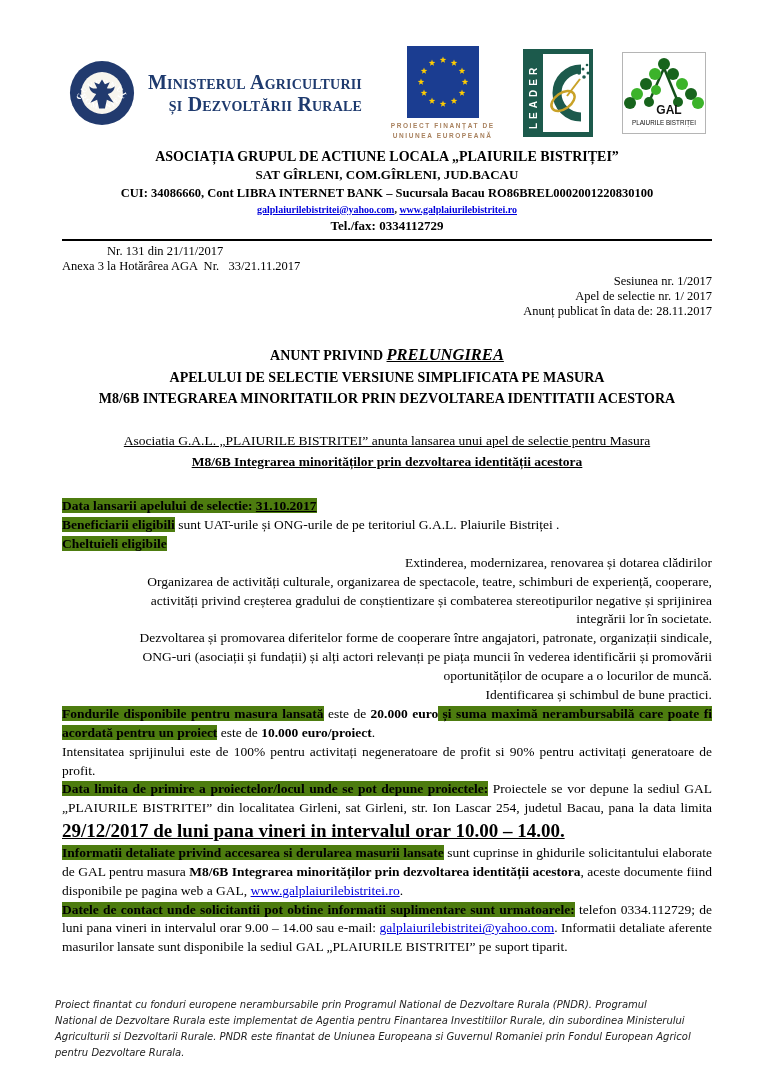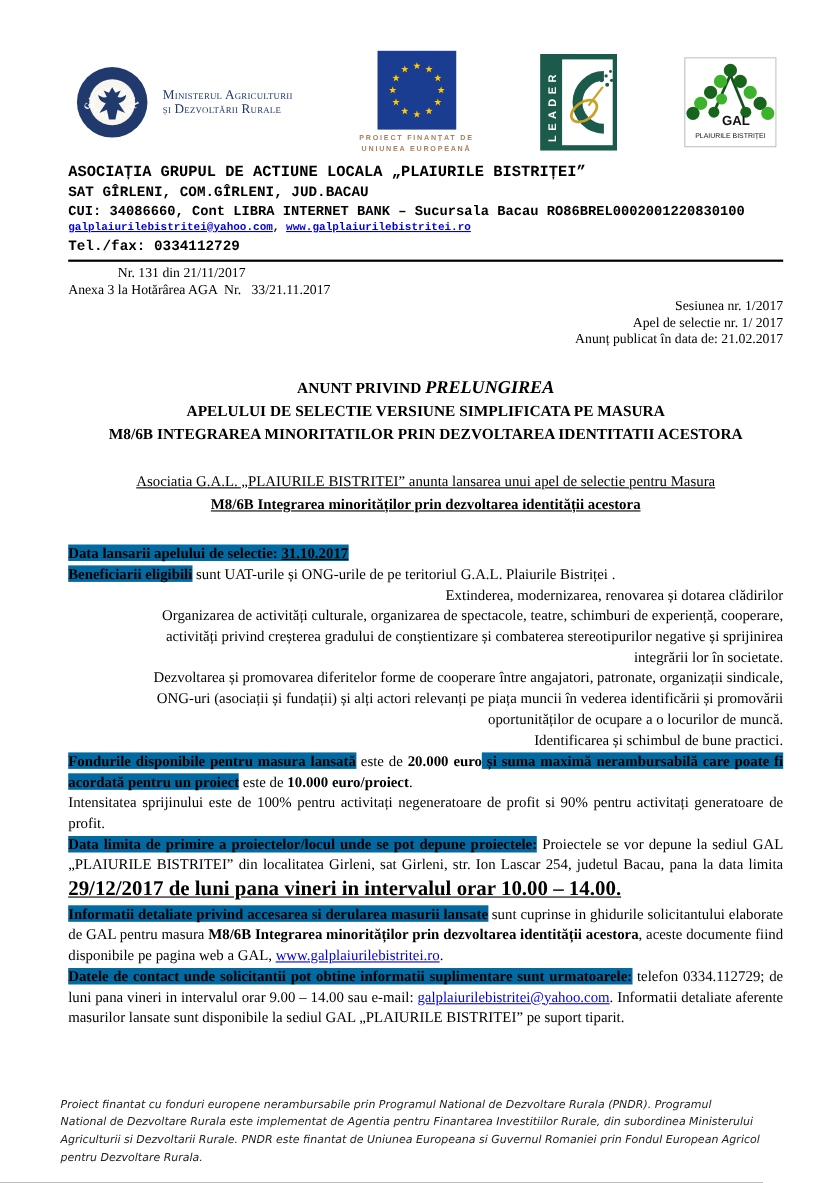--- a/index.html
+++ b/index.html
@@ -8,50 +8,50 @@
     width:762px; height:1075px; margin:0 auto; position:relative;
     background:#ffffff; color:#000;
     font-family:"Liberation Serif", serif;
     overflow:hidden;
   }
   .content { padding:0 50px 0 62px; }
 
   
   .logos { display:flex; align-items:center; justify-content:space-between; margin:46px 6px 6px 6px; }
   .logo-madr { display:flex; align-items:center; gap:12px; }
-  .ministry-name { font-weight:normal; font-variant:small-caps; font-size:12px; line-height:1.12; color:#1e3a6e; letter-spacing:0.2px; }
+  .ministry-name { font-weight:bold; font-variant:small-caps; font-size:20px; line-height:1.12; color:#1e3a6e; letter-spacing:0.2px;text-align:right; }
   .logo-eu { display:flex; flex-direction:column; align-items:center; }
   .eu-caption { margin-top:3px; font-family:"Liberation Sans",sans-serif; font-size:6.5px; font-weight:bold; letter-spacing:1.6px; color:#a9825f; text-align:center; line-height:1.5; }
 
   
-  .org-header { font-weight:bold; margin-top:8px;font-family:Liberation Mono, monospace; }
+  .org-header { text-align:center; font-weight:bold; margin-top:8px; }
   .org-name    { font-size:14px; }
   .org-address { font-size:13px;   margin-top:2px; }
   .org-cui     { font-size:12.5px; margin-top:3px; }
   .org-links   { font-size:10px; margin-top:3px; }
   .org-links a { color:#0000dd; text-decoration:underline; cursor:pointer; }
   .org-tel     { font-size:13px;   margin-top:3px; }
   .rule { border:none; border-top:2px solid #000; margin:5px 0 0 0; }
 
   .meta-row { display:flex; justify-content:space-between; font-size:12.5px; margin-top:3px;flex-direction:column; }
   .meta-number { margin-left:45px; }
   .meta-annex  { white-space:pre; }
   .meta-right  { text-align:right; font-size:12.5px; line-height:1.2; }
 
   
   .doc-title { text-align:center; font-weight:bold; font-size:14px; line-height:1.5; margin-top:24px; }
-  .doc-title .emph { font-style:italic; font-size:16.5px; }
+  .doc-title .emph { font-style:italic; text-decoration:underline; font-size:16.5px; }
 
   .intro { text-align:center; font-size:13.5px; line-height:1.55; margin-top:22px;text-decoration:underline; }
   .intro .b2 { font-weight:bold; }
 
   
   .body-block { font-size:13.5px; line-height:1.4; margin-top:24px; }
   .body-block p { margin:0; }
-  .hl { background:#0369a1; }
+  .hl { background:#4d7c0f; }
   .b  { font-weight:bold; }
   .u  { text-decoration:underline; }
   .list { margin-left:77px;text-align:right; }
   .section { margin-top:19px; }
   .justify { text-align:justify; }
   .big { font-size:19px; line-height:1.35; }
   a.body-link { color:#0000dd; text-decoration:underline; cursor:pointer; }
 
   
   .footer {
@@ -168,40 +168,41 @@
 
     <hr class="rule">
 
     <div class="meta-row">
       <span class="meta-number">Nr. 131 din 21/11/2017</span>
       <span class="meta-annex">Anexa 3 la Hotărârea AGA  Nr.   33/21.11.2017</span>
     </div>
     <div class="meta-right">
       <div>Sesiunea nr. 1/2017</div>
       <div>Apel de selectie nr. 1/ 2017</div>
-      <div>Anunț publicat în data de: 21.02.2017</div>
+      <div>Anunț publicat în data de: 28.11.2017</div>
     </div>
 
     <div class="doc-title">
       <div><span>ANUNT PRIVIND </span><span class="emph">PRELUNGIREA</span></div>
       <div>APELULUI DE SELECTIE VERSIUNE SIMPLIFICATA PE MASURA</div>
       <div>M8/6B INTEGRAREA MINORITATILOR PRIN DEZVOLTAREA IDENTITATII ACESTORA</div>
     </div>
 
     <div class="intro">
       <div>Asociatia G.A.L. „PLAIURILE BISTRITEI” anunta lansarea unui apel de selectie pentru Masura</div>
       <div class="b2 b">M8/6B Integrarea minorităților prin dezvoltarea identității acestora</div>
     </div>
 
     <div class="body-block">
 
       <p><span class="hl b"><span>Data lansarii apelului de selectie: </span><span class="u">31.10.2017</span></span></p>
 
       <p><span class="hl b">Beneficiarii eligibili</span><span> sunt UAT-urile și ONG-urile de pe teritoriul G.A.L. Plaiurile Bistriței .</span></p>
 
+      <p><span class="hl b">Cheltuieli eligibile</span></p>
 
       <div class="list">
         <div class="li">Extinderea, modernizarea, renovarea și dotarea clădirilor</div>
         <div class="li">Organizarea de activități culturale, organizarea de spectacole, teatre, schimburi de experiență, cooperare, activități privind creșterea gradului de conștientizare și combaterea stereotipurilor negative și sprijinirea integrării lor în societate.</div>
         <div class="li">Dezvoltarea și promovarea diferitelor forme de cooperare între angajatori, patronate, organizații sindicale, ONG-uri (asociații și fundații) și alți actori relevanți pe piața muncii în vederea identificării și promovării oportunităților de ocupare a o locurilor de muncă.</div>
         <div class="li">Identificarea și schimbul de bune practici.</div>
       </div>
 
       <p class="section justify"><span class="hl b">Fondurile disponibile pentru masura lansată</span><span> este de </span><span class="b">20.000 euro</span><span class="hl b"> și suma maximă nerambursabilă care poate fi acordată pentru un proiect</span><span> este de </span><span class="b">10.000 euro/proiect</span><span>.</span></p>
       <p class="justify">Intensitatea sprijinului este de 100% pentru activitați negeneratoare de profit si 90% pentru activitați generatoare de profit.</p>

